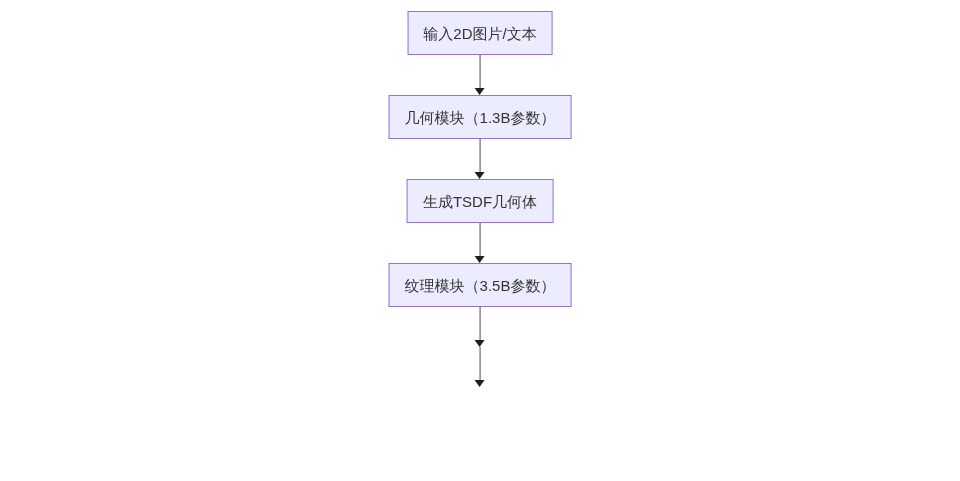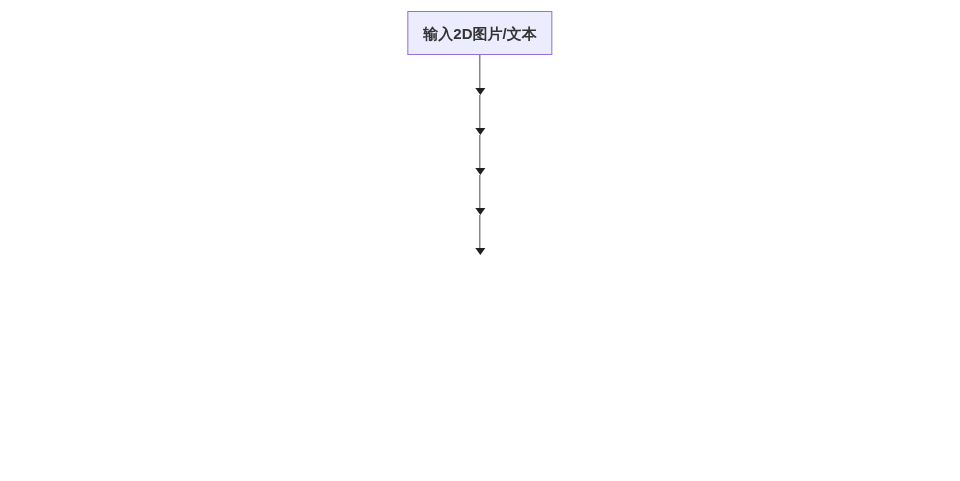--- a/index.html
+++ b/index.html
@@ -18,21 +18,20 @@
     background: #ffffff;
   }
   .flow {
     position: absolute;
     left: 50%;
     top: 11px;
     transform: translateX(-50%);
     display: flex;
     flex-direction: column;
     align-items: center;
-    font-weight: bold;
   }
   .node {
     box-sizing: border-box;
     height: 44px;
     padding: 0 15px;
     background: #ECECFF;
     border: 1px solid #9370DB;
     display: flex;
     align-items: center;
     justify-content: center;
@@ -71,32 +70,41 @@
 
     <div class="node">
       <span class="node-label">输入2D图片/文本</span>
     </div>
 
     <div class="edge">
       <div class="edge-line"></div>
       <div class="arrowhead"></div>
     </div>
 
+    <div class="node">
+      <span class="node-label">几何模块（1.3B参数）</span>
+    </div>
 
     <div class="edge">
       <div class="edge-line"></div>
       <div class="arrowhead"></div>
     </div>
 
+    <div class="node">
+      <span class="node-label">生成TSDF几何体</span>
+    </div>
 
     <div class="edge">
       <div class="edge-line"></div>
       <div class="arrowhead"></div>
     </div>
 
+    <div class="node">
+      <span class="node-label">纹理模块（3.5B参数）</span>
+    </div>
 
     <div class="edge">
       <div class="edge-line"></div>
       <div class="arrowhead"></div>
     </div>
 
 
     <div class="edge">
       <div class="edge-line"></div>
       <div class="arrowhead"></div>

